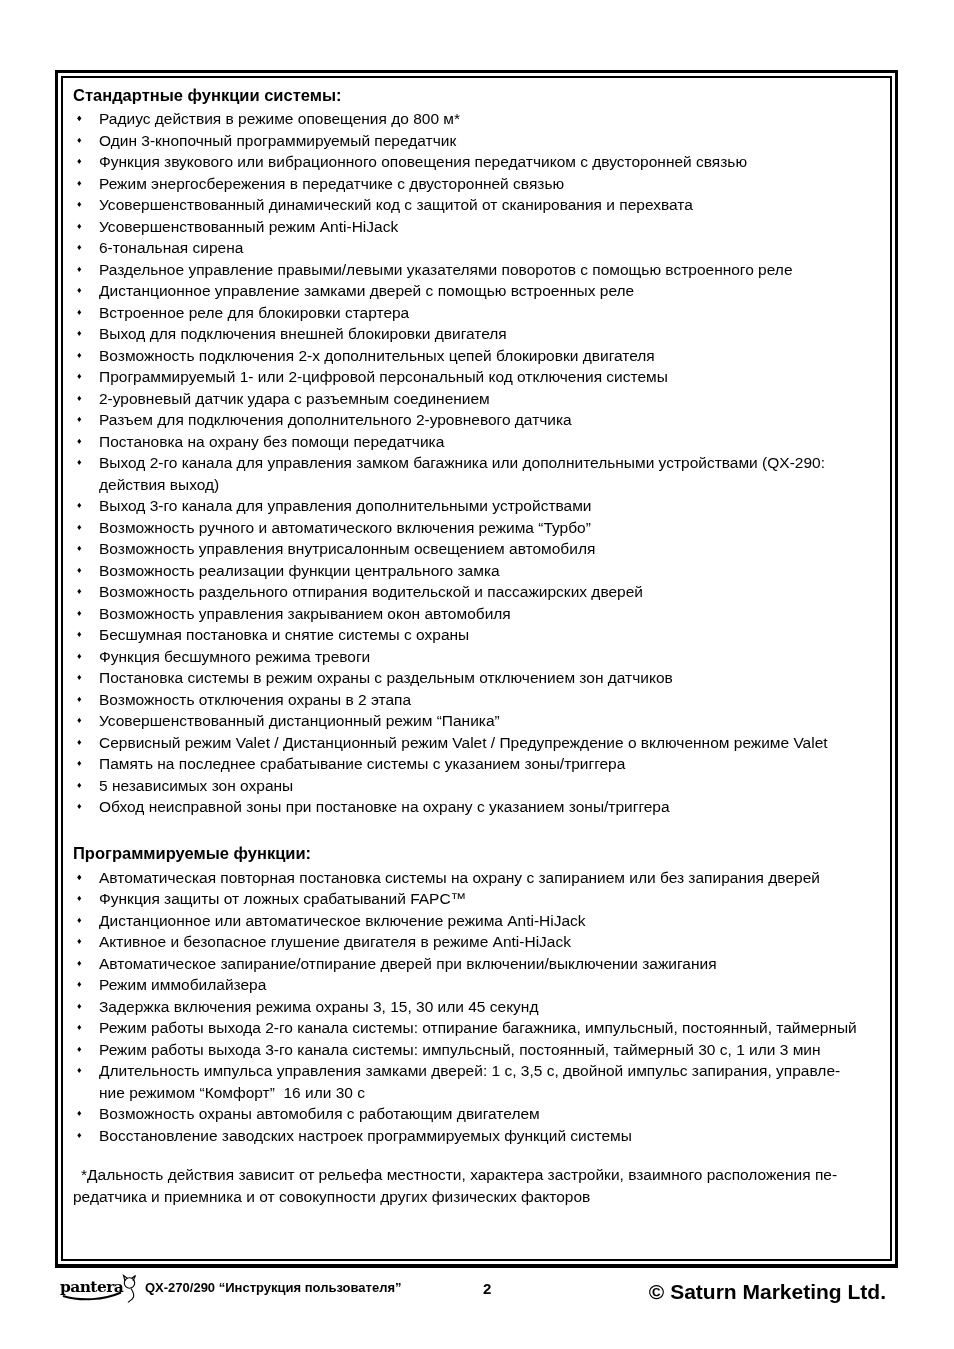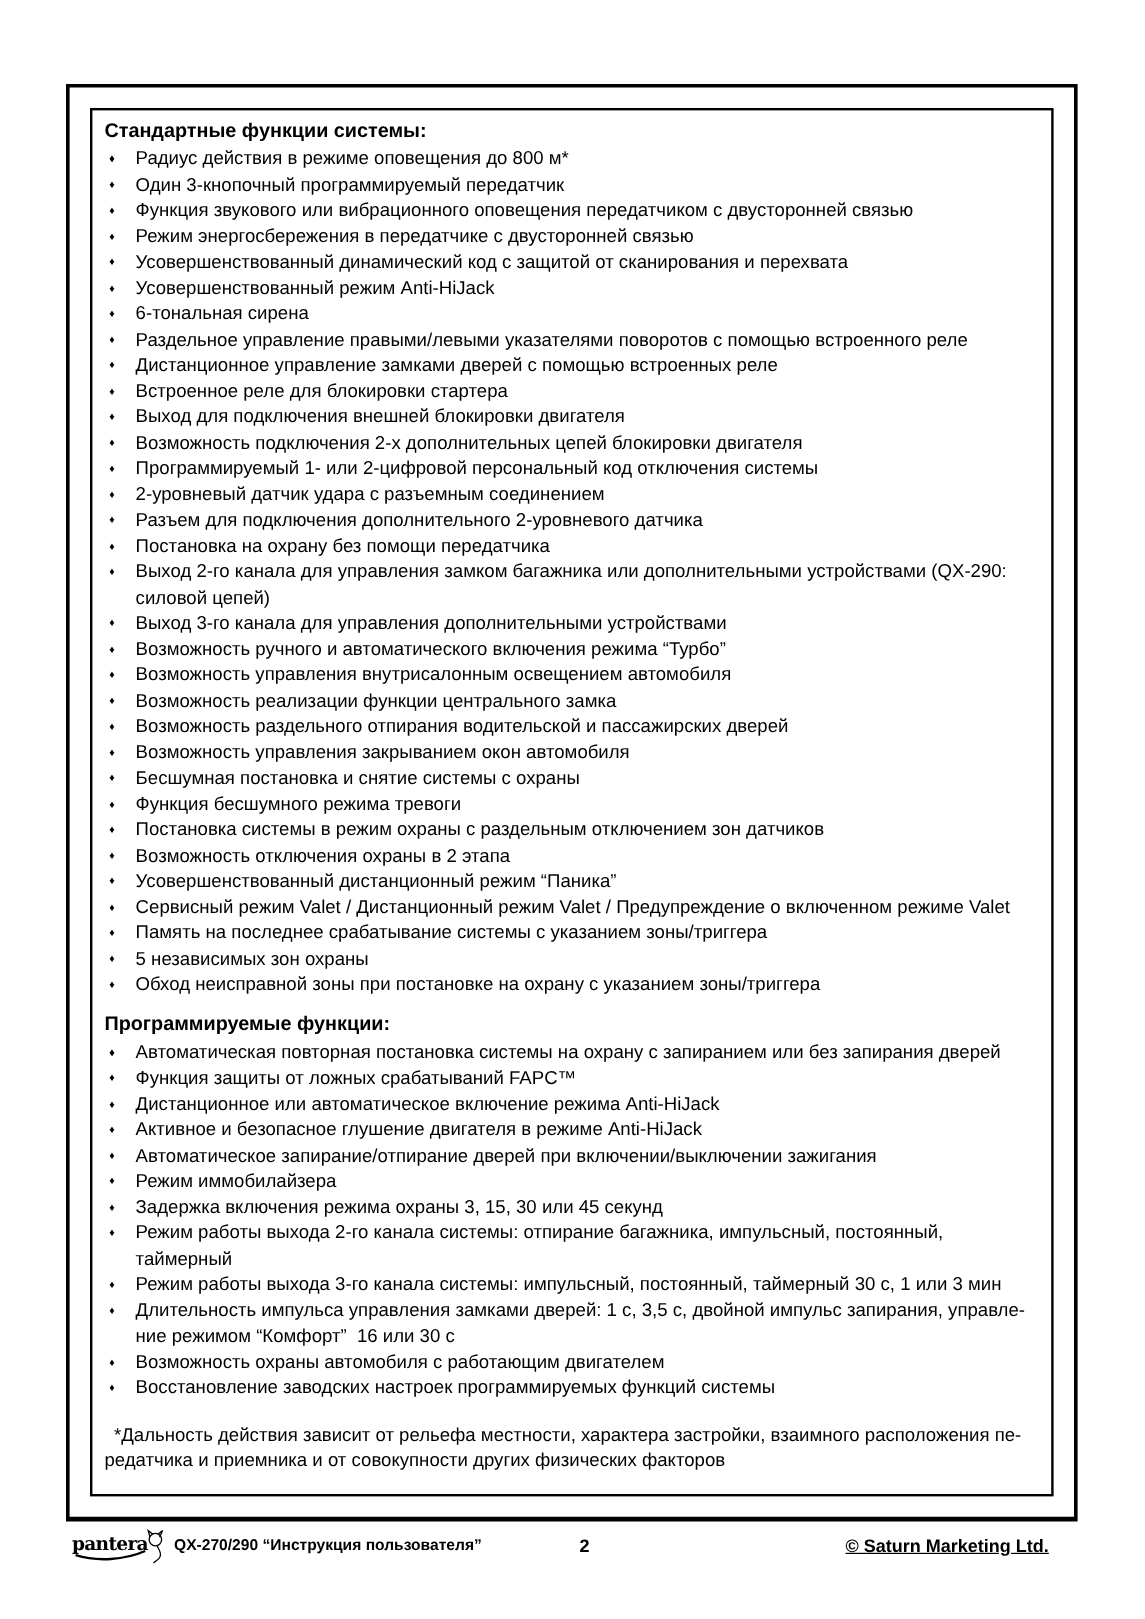--- a/index.html
+++ b/index.html
@@ -3,39 +3,39 @@
 <meta charset="utf-8">
 <style>
   html,body{margin:0;padding:0;}
   body{
     width:954px;height:1349px;background:#ffffff;position:relative;
     font-family:"Liberation Sans",sans-serif;color:#000;
     -webkit-font-smoothing:antialiased;
   }
   .doc-box{
     position:absolute;left:55px;top:70px;width:843px;height:1198px;
-    border:3px solid #000;border-bottom-width:4px;padding:17px;box-sizing:border-box;background:#fff;
+    border:3px solid #000;border-bottom-width:4px;padding:3px;box-sizing:border-box;background:#fff;
   }
   .doc-inner{
     width:100%;height:100%;box-sizing:border-box;border:2px solid #000;
     padding:6px 10px 0 10px;overflow:hidden;
   }
   .section-heading{font-size:16.5px;font-weight:bold;line-height:22px;margin:0 0 2px 0;}
-  .section-heading.second{margin-top:10px;margin-bottom:3px;}
+  .section-heading.second{margin-top:24px;margin-bottom:3px;}
   ul.feature-list{list-style:none;margin:0;padding:0;font-size:15.5px;line-height:21.5px;}
   ul.feature-list li{position:relative;padding-left:26px;}
   ul.feature-list .bullet{position:absolute;left:4px;top:0;font-size:9px;line-height:21.5px;}
   .itext{white-space:pre-wrap;}
   .it{}
   .footnote{margin:18px 0 0 0;font-size:15.5px;line-height:21.5px;text-indent:8px;}
   .page-footer{position:absolute;left:55px;top:1272px;width:843px;height:34px;}
   .page-footer .logo{position:absolute;left:4px;top:1px;}
   .page-footer .manual-title{position:absolute;left:90px;top:8px;font-size:13px;font-weight:bold;white-space:nowrap;}
   .page-footer .page-num{position:absolute;left:428px;top:8px;font-size:15px;font-weight:bold;}
-  .page-footer .copyright{position:absolute;right:24px;top:8px;font-size:15px;font-weight:bold;white-space:nowrap;text-decoration:underline;}
+  .page-footer .copyright{position:absolute;right:12px;top:8px;font-size:21px;font-weight:bold;white-space:nowrap;}
 </style>
 </head>
 <body>
 
 <div>
 
   <div class="doc-box">
     <div class="doc-inner">
 
       <h2 class="section-heading">Стандартные функции системы:</h2>
@@ -50,21 +50,21 @@
           <li><span class="bullet">♦</span><span class="itext">6-тональная сирена</span></li>
           <li><span class="bullet">♦</span><span class="itext">Раздельное управление правыми/левыми указателями поворотов с помощью встроенного реле</span></li>
           <li><span class="bullet">♦</span><span class="itext">Дистанционное управление замками дверей с помощью встроенных реле</span></li>
           <li><span class="bullet">♦</span><span class="itext">Встроенное реле для блокировки стартера</span></li>
           <li><span class="bullet">♦</span><span class="itext">Выход для подключения внешней блокировки двигателя</span></li>
           <li><span class="bullet">♦</span><span class="itext">Возможность подключения 2-х дополнительных цепей блокировки двигателя</span></li>
           <li><span class="bullet">♦</span><span class="itext">Программируемый 1- или 2-цифровой персональный код отключения системы</span></li>
           <li><span class="bullet">♦</span><span class="itext">2-уровневый датчик удара с разъемным соединением</span></li>
           <li><span class="bullet">♦</span><span class="itext">Разъем для подключения дополнительного 2-уровневого датчика</span></li>
           <li><span class="bullet">♦</span><span class="itext">Постановка на охрану без помощи передатчика</span></li>
-          <li><span class="bullet">♦</span><span class="itext"><span>Выход 2-го канала для управления замком багажника или дополнительными устройствами </span><span class="it">(QX-290:</span><br><span class="it">силовой цепей)</span></span></li>
+          <li><span class="bullet">♦</span><span class="itext"><span>Выход 2-го канала для управления замком багажника или дополнительными устройствами </span><span class="it">(QX-290:</span><br><span class="it">действия выход)</span></span></li>
           <li><span class="bullet">♦</span><span class="itext">Выход 3-го канала для управления дополнительными устройствами</span></li>
           <li><span class="bullet">♦</span><span class="itext">Возможность ручного и автоматического включения режима “Турбо”</span></li>
           <li><span class="bullet">♦</span><span class="itext">Возможность управления внутрисалонным освещением автомобиля</span></li>
           <li><span class="bullet">♦</span><span class="itext">Возможность реализации функции центрального замка</span></li>
           <li><span class="bullet">♦</span><span class="itext">Возможность раздельного отпирания водительской и пассажирских дверей</span></li>
           <li><span class="bullet">♦</span><span class="itext">Возможность управления закрыванием окон автомобиля</span></li>
           <li><span class="bullet">♦</span><span class="itext">Бесшумная постановка и снятие системы с охраны</span></li>
           <li><span class="bullet">♦</span><span class="itext">Функция бесшумного режима тревоги</span></li>
           <li><span class="bullet">♦</span><span class="itext">Постановка системы в режим охраны с раздельным отключением зон датчиков</span></li>
           <li><span class="bullet">♦</span><span class="itext">Возможность отключения охраны в 2 этапа</span></li>

